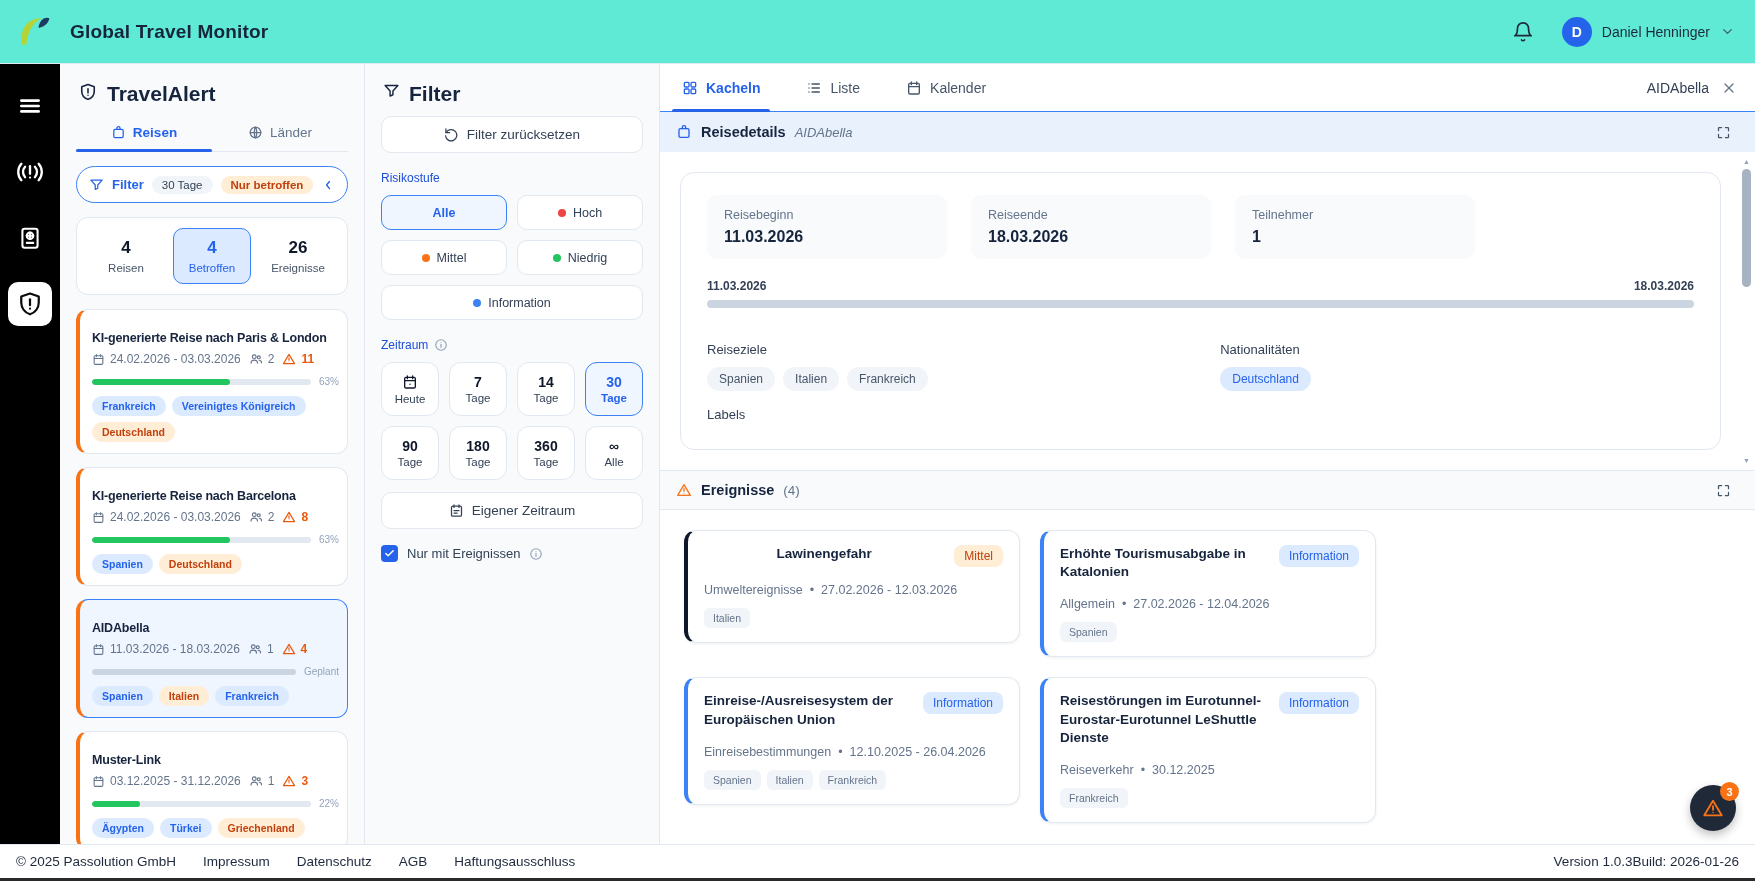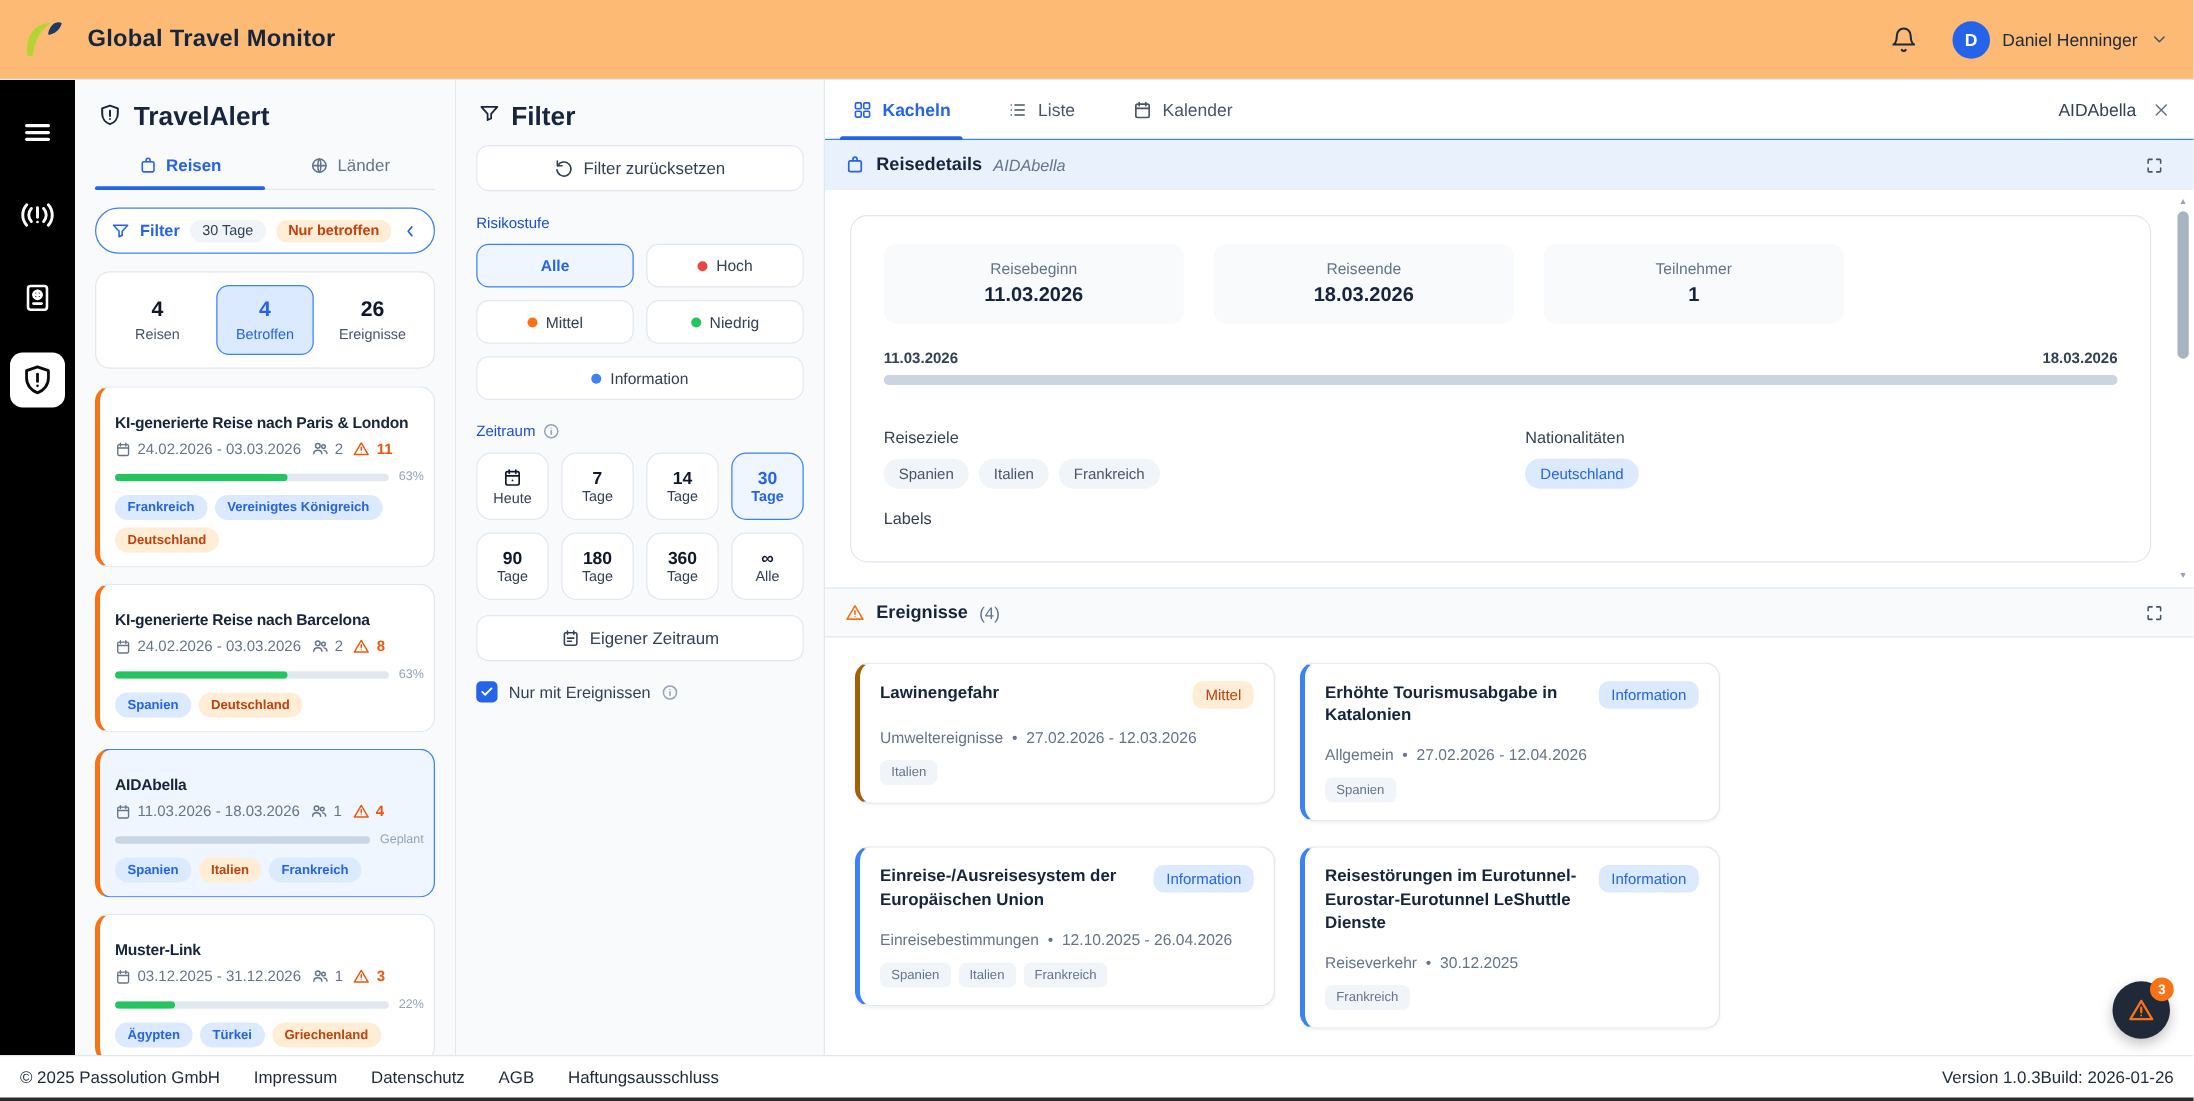--- a/index.html
+++ b/index.html
@@ -4,21 +4,21 @@
 <style>
   * { margin:0; padding:0; box-sizing:border-box; }
   html,body { width:1755px; height:881px; overflow:hidden; }
   body {
     font-family:"Liberation Sans","DejaVu Sans",sans-serif;
     color:#1e293b; background:#fff; position:relative; font-size:13px;
   }
   svg { display:block; }
 
   
-  .page-header { height:64px; display:flex; align-items:center; padding:0 20px 0 14px; background:#fdba74; border-bottom:1px solid #e2e8f0; }
+  .page-header { height:64px; display:flex; align-items:center; padding:0 20px 0 14px; background:#5eead4; border-bottom:1px solid #e2e8f0; }
   .logo { width:40px; height:40px; margin-right:16px; }
   .app-title { font-size:19px; font-weight:bold; color:#16243d; letter-spacing:.2px; }
   .header-right { margin-left:auto; display:flex; align-items:center; gap:28px; }
   .bell-btn { background:none; border:none; color:#1e293b; cursor:pointer; }
   .user-menu { display:flex; align-items:center; gap:10px; cursor:pointer; }
   .avatar { width:30px; height:30px; border-radius:50%; background:#2563eb; color:#fff; font-weight:bold; font-size:14px; display:flex; align-items:center; justify-content:center; }
   .user-name { font-size:14px; color:#1e293b; }
 
   
   .app-body { display:flex; height:780px; }
@@ -100,21 +100,21 @@
   .band-details { background:#e9f1fd; }
   .band-events { background:#f8fafc; border-top:1px solid #e2e8f0; border-bottom:1px solid #e2e8f0; }
   .band-title { font-size:14.5px; font-weight:bold; color:#16243d; }
   .band-sub { font-size:13px; font-style:italic; color:#64748b; }
   .band-count { font-size:13.5px; color:#64748b; }
   .expand-btn { margin-left:auto; margin-right:8px; background:none; border:none; color:#475569; cursor:pointer; }
 
   .details-body { height:318px; position:relative; padding:20px 34px 20px 20px; flex:none; }
   .details-card { height:100%; border:1px solid #e2e8f0; border-radius:14px; padding:22px 26px; background:#fff; }
   .field-row { display:flex; gap:24px; }
-  .field-box { width:240px; background:#f8fafc; border-radius:10px; padding:13px 17px;text-align:center; }
+  .field-box { width:240px; background:#f8fafc; border-radius:10px; padding:13px 17px; }
   .field-label { font-size:12.5px; color:#64748b; }
   .field-value { font-size:16px; font-weight:bold; color:#16243d; margin-top:6px; }
   .timeline { margin-top:20px; }
   .timeline-dates { display:flex; justify-content:space-between; font-size:12px; font-weight:bold; color:#334155; }
   .timeline-track { margin-top:7px; height:8px; border-radius:4px; background:#cbd5e1; overflow:hidden; }
   .timeline-fill { height:100%; background:#22c55e; }
   .dest-nat-row { margin-top:34px; display:grid; grid-template-columns:52% 48%; }
   .sub-label { font-size:13px; color:#334155; }
   .chip-row { margin-top:10px; display:flex; gap:8px; flex-wrap:wrap; }
   .gray-chip { background:#f1f5f9; color:#475569; font-size:12px; padding:5px 12px; border-radius:999px; }
@@ -124,21 +124,21 @@
   .label-input::placeholder { color:#9aa4b2; }
 
   
   .v-scrollbar { position:absolute; top:4px; bottom:4px; right:3px; width:11px; display:flex; flex-direction:column; align-items:center; }
   .sb-arrow { font-size:7px; color:#94a3b8; line-height:1; padding:2px 0; cursor:pointer; }
   .sb-track { flex:1; width:9px; position:relative; }
   .sb-thumb { position:absolute; top:2px; left:0; width:9px; height:118px; background:#a8b3c2; border-radius:5px; cursor:pointer; }
 
   .events-body { flex:1; padding:20px 24px; display:flex; flex-wrap:wrap; gap:20px; align-content:flex-start; }
   .event-card { width:336px; background:#fff; border:1px solid #e2e8f0; border-radius:12px; padding:14px 16px; box-shadow:0 1px 3px rgba(16,24,40,.06); cursor:pointer; align-self:flex-start; }
-  .event-card.sev-medium { border-left:4px solid #a16207; }
+  .event-card.sev-medium { border-left:4px solid #0f172a;text-align:center; }
   .event-card.sev-info { border-left:4px solid #3b82f6; }
   .event-top { display:flex; gap:10px; }
   .event-title { flex:1; font-size:13.5px; font-weight:bold; color:#16243d; line-height:1.35; }
   .badge { align-self:flex-start; font-size:12px; padding:4px 10px; border-radius:8px; white-space:nowrap; }
   .badge-orange { background:#ffedd5; color:#c2410c; }
   .badge-blue { background:#dbeafe; color:#2563eb; }
   .event-meta { margin-top:16px; font-size:12.5px; color:#64748b; display:flex; gap:7px; align-items:center; }
   .event-tags { margin-top:11px; display:flex; gap:6px; flex-wrap:wrap; }
   .event-tag { background:#f1f5f9; color:#64748b; font-size:10.5px; padding:4px 9px; border-radius:6px; }
 

